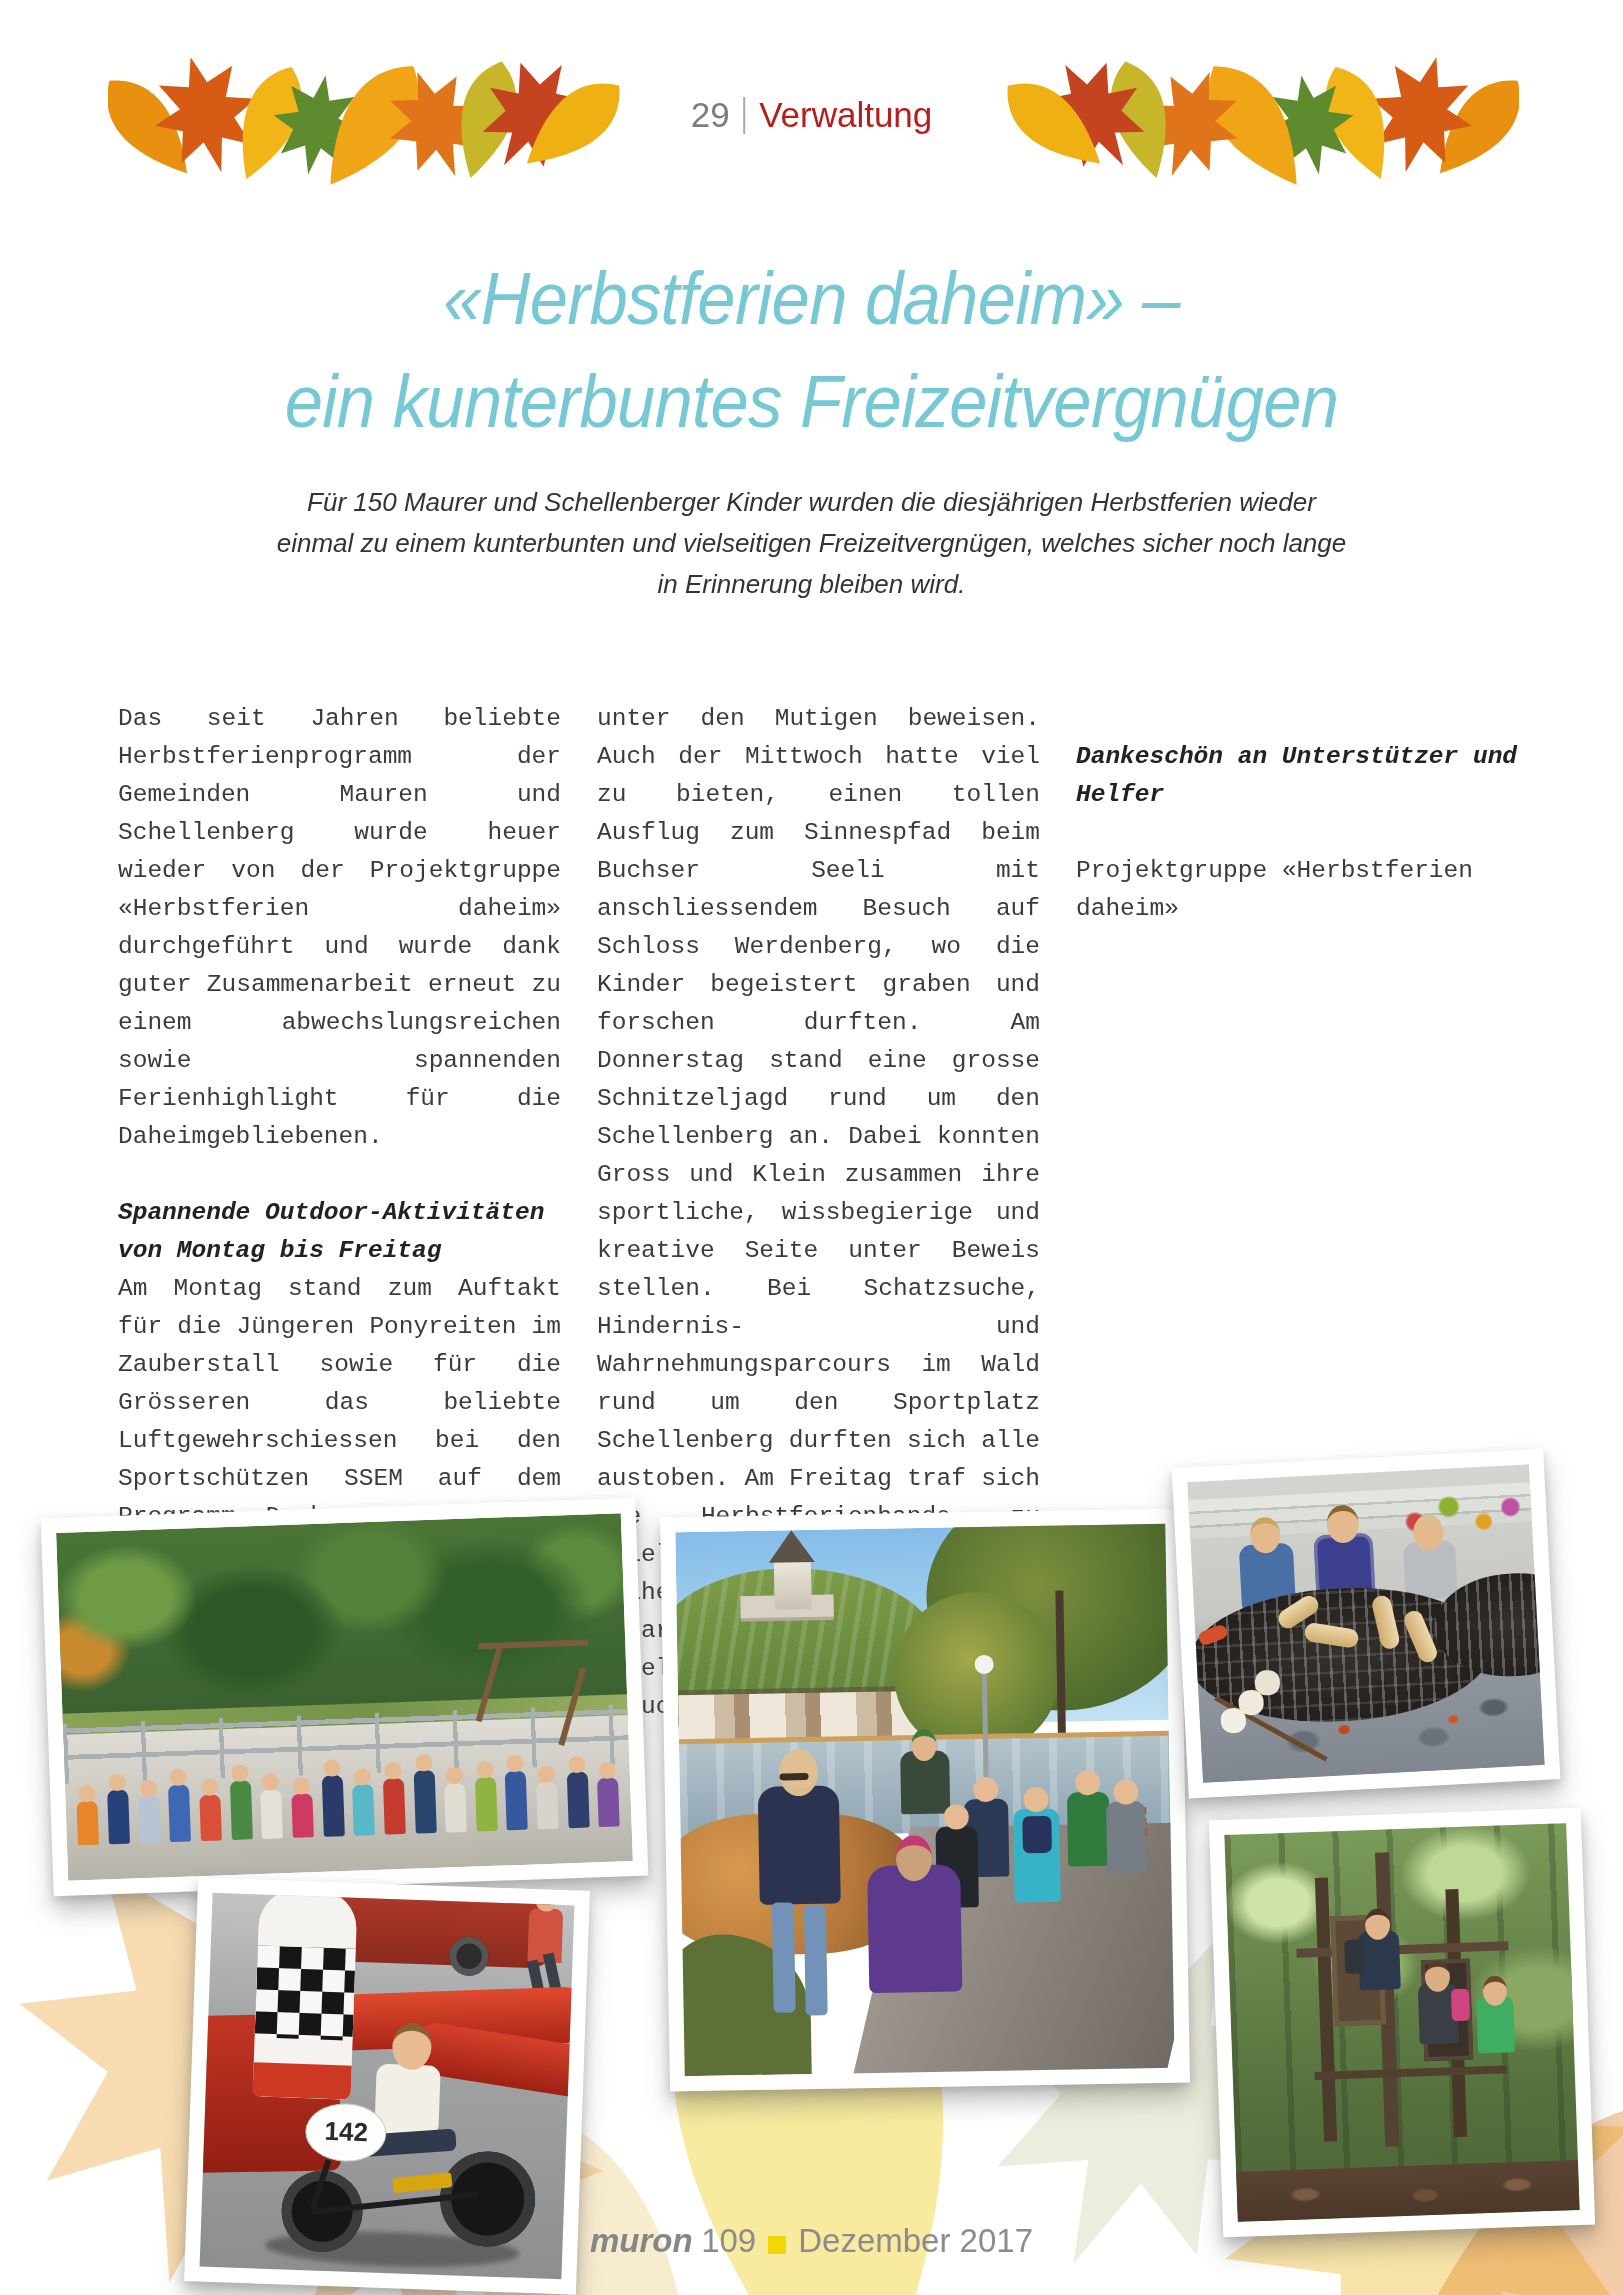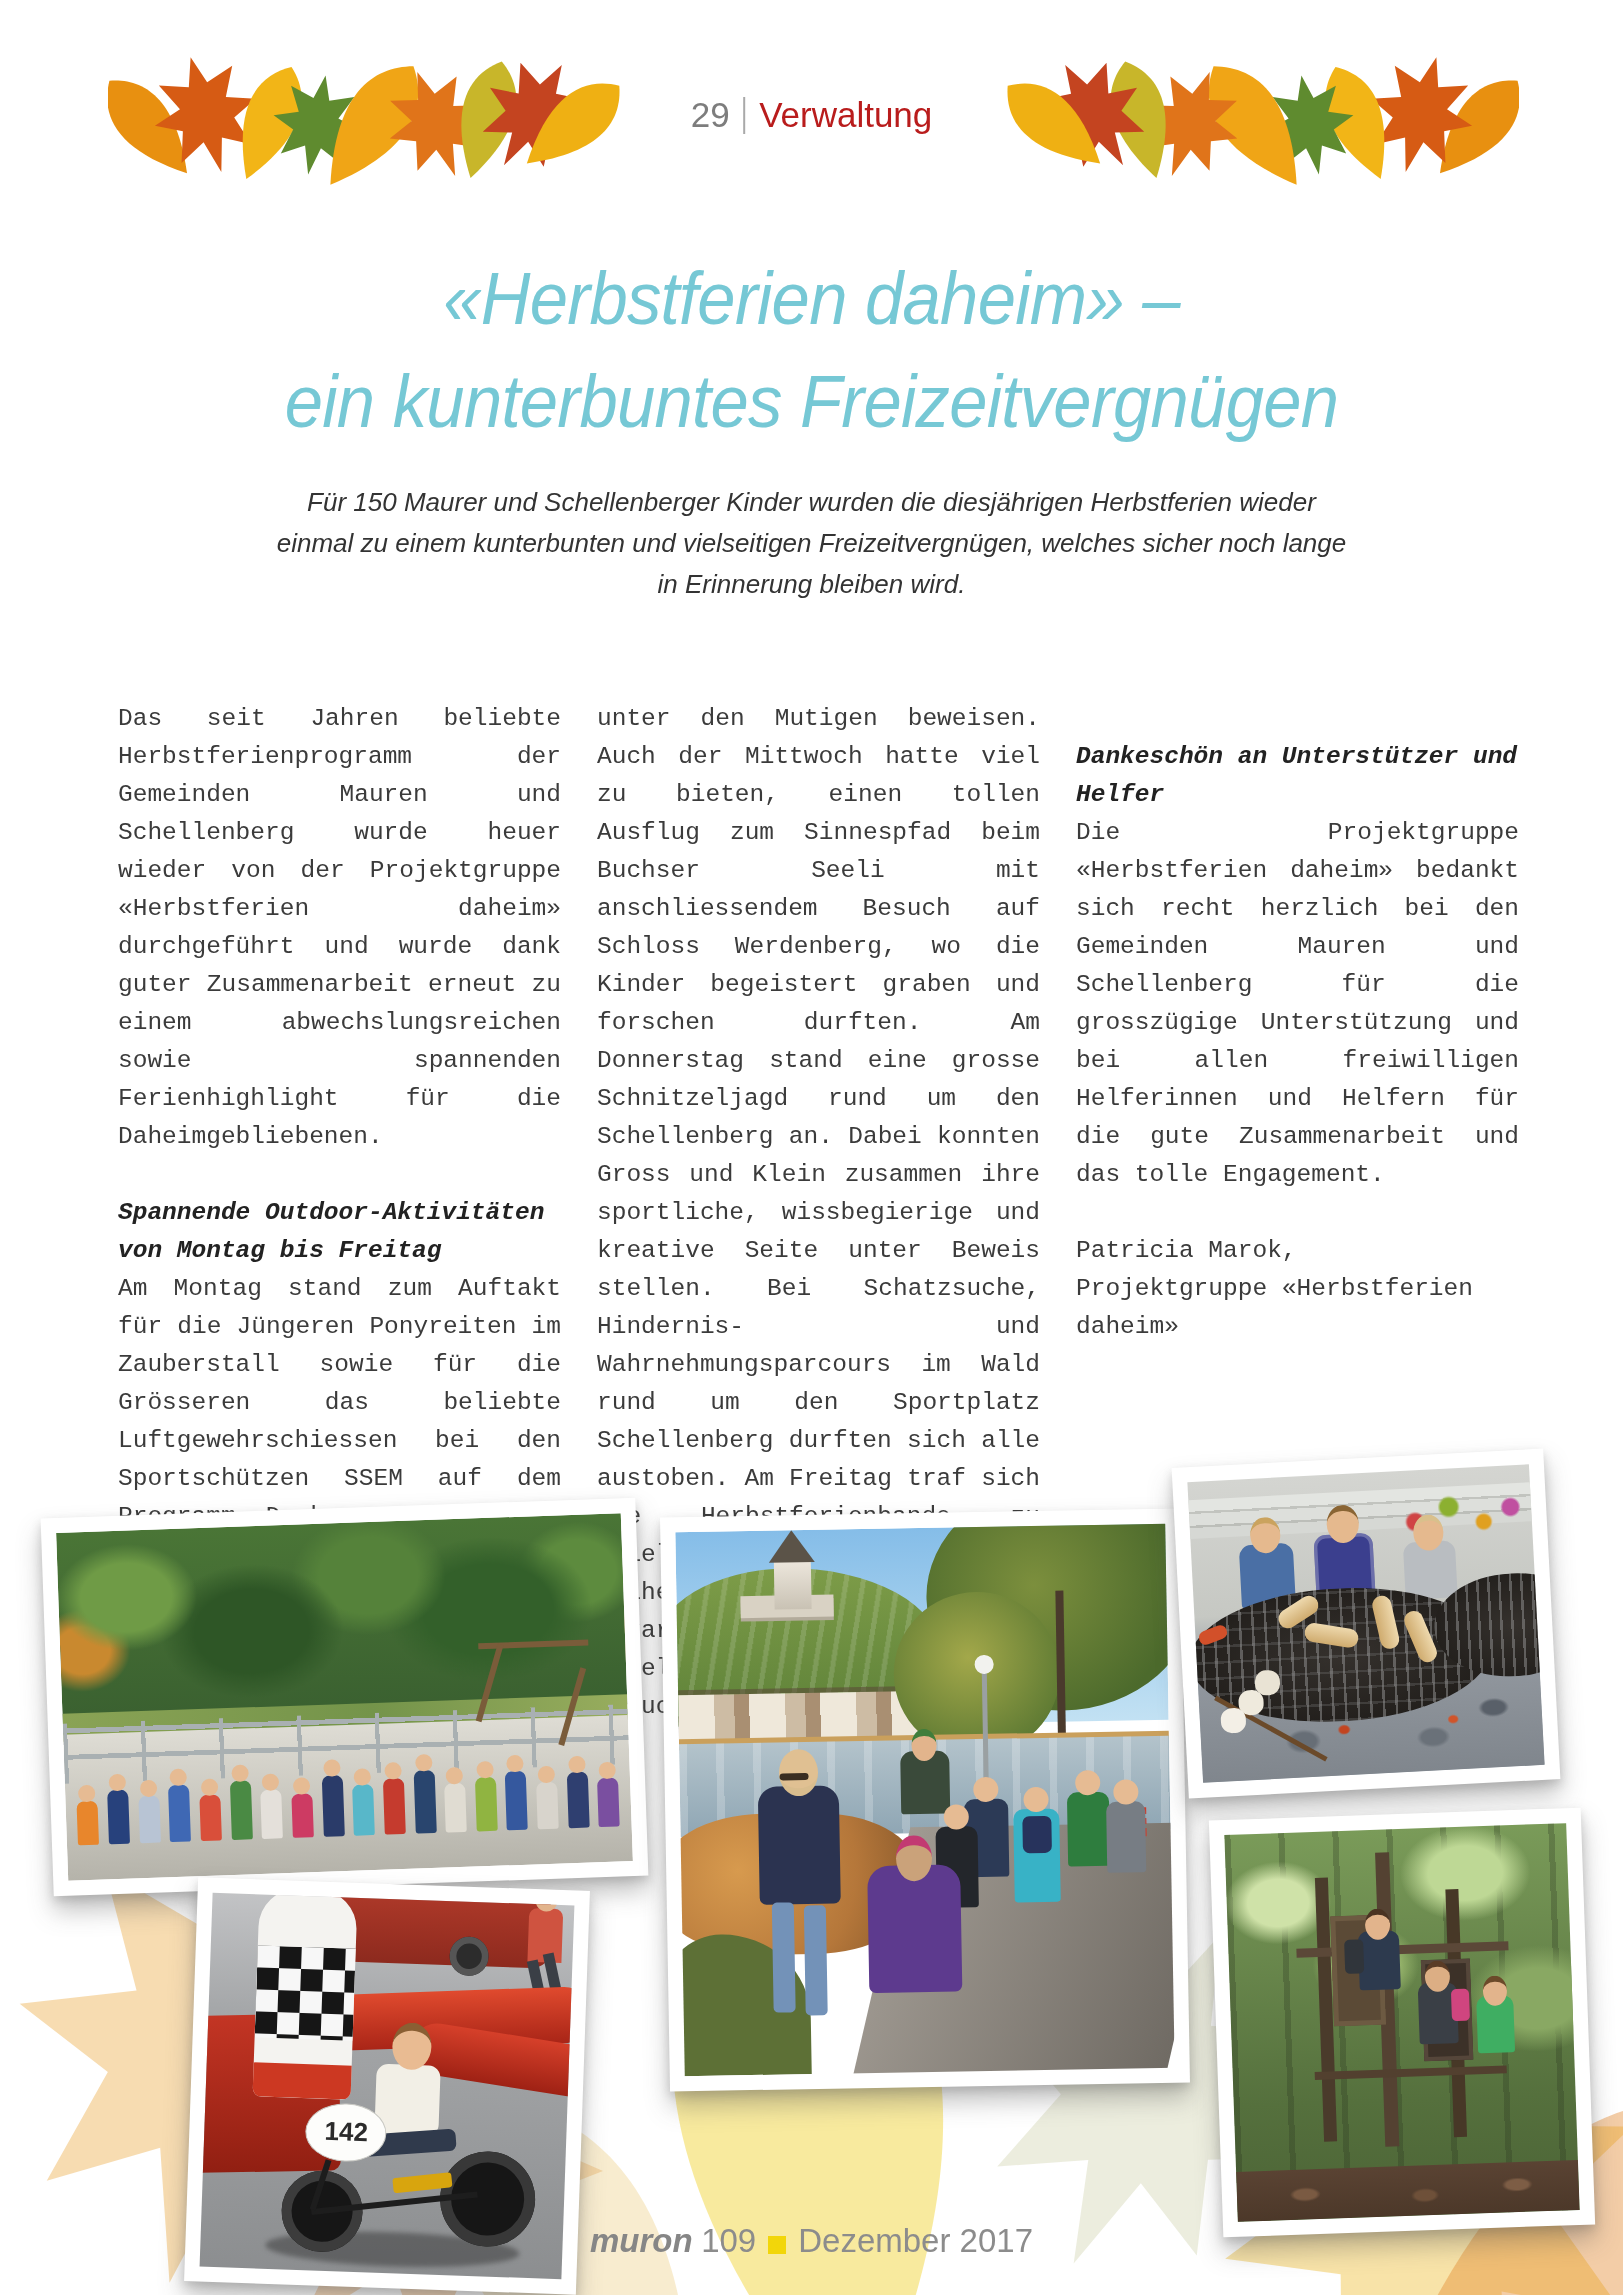--- a/index.html
+++ b/index.html
@@ -316,23 +316,21 @@
     <div class="col">
       <p class="body-p">Das seit Jahren beliebte Herbstferienprogramm der Gemeinden Mauren und Schellenberg wurde heuer wieder von der Projektgruppe «Herbstferien daheim» durchgeführt und wurde dank guter Zusammenarbeit erneut zu einem abwechslungsreichen sowie spannenden Ferienhighlight für die Daheimgebliebenen.</p>
       <h3 class="subhead">Spannende Outdoor-Aktivitäten von Montag bis Freitag</h3>
       <p class="body-p">Am Montag stand zum Auftakt für die Jüngeren Ponyreiten im Zauberstall sowie für die Grösseren das beliebte Luftgewehrschiessen bei den Sportschützen SSEM auf dem Programm. Dank guter Witterung ging es am Dienstag in den Abenteuer- und Waldseilpark Triesen, da konnten sich die Mutigsten</p>
     </div>
     <div class="col">
       <p class="body-p">unter den Mutigen beweisen. Auch der Mittwoch hatte viel zu bieten, einen tollen Ausflug zum Sinnespfad beim Buchser Seeli mit anschliessendem Besuch auf Schloss Werdenberg, wo die Kinder begeistert graben und forschen durften. Am Donnerstag stand eine grosse Schnitzeljagd rund um den Schellenberg an. Dabei konnten Gross und Klein zusammen ihre sportliche, wissbegierige und kreative Seite unter Beweis stellen. Bei Schatzsuche, Hindernis- und Wahrnehmungsparcours im Wald rund um den Sportplatz Schellenberg durften sich alle austoben. Am Freitag traf sich die Herbstferienbande zu Spiel, Spass und Sport im Weiherring. Nebst einer tollen Gokartbahn und diversen Spielgeräten aus der Ludothek besuchte uns ein Skaterprofi,</p>
     </div>
     <div class="col">
       <h3 class="subhead">Dankeschön an Unterstützer und Helfer</h3>
-      <p class="body-p">Die Projektgruppe «Herbstferien daheim» bedankt sich recht herzlich bei den Gemeinden Mauren und Schellenberg für die grosszügige Unterstützung und bei allen freiwilligen Helferinnen und Helfern für die gute Zusammenarbeit und das tolle Engagement.</p>
       <p class="byline">
-        <span>Patricia Marok,</span>
         <span>Projektgruppe «Herbstferien daheim»</span>
       </p>
     </div>
   </div>
 
   <div class="photo photo1">
     <div class="photo-inner">
       <div class="p1-trees"></div>
       <div class="p1-grass"></div>
       <div class="p1-pave"></div>

